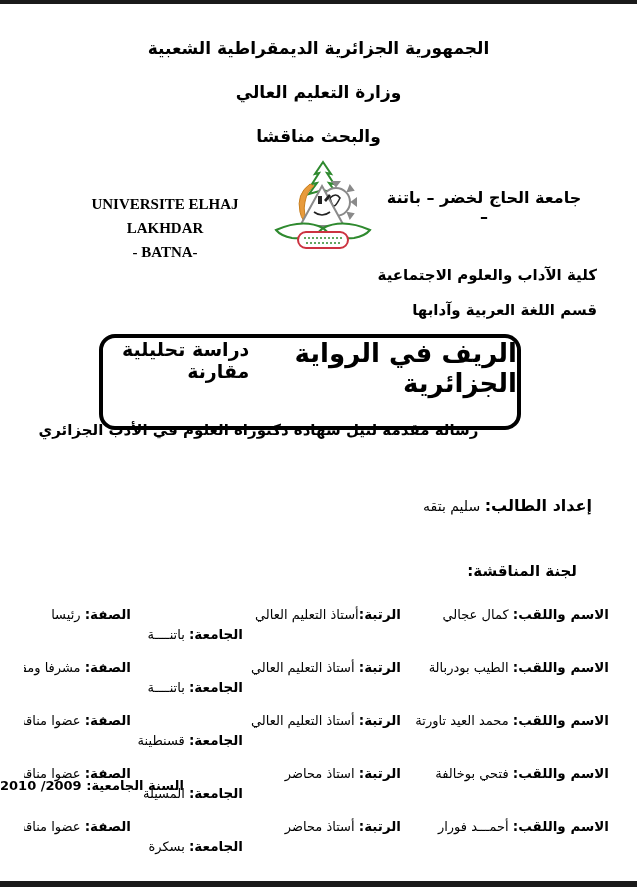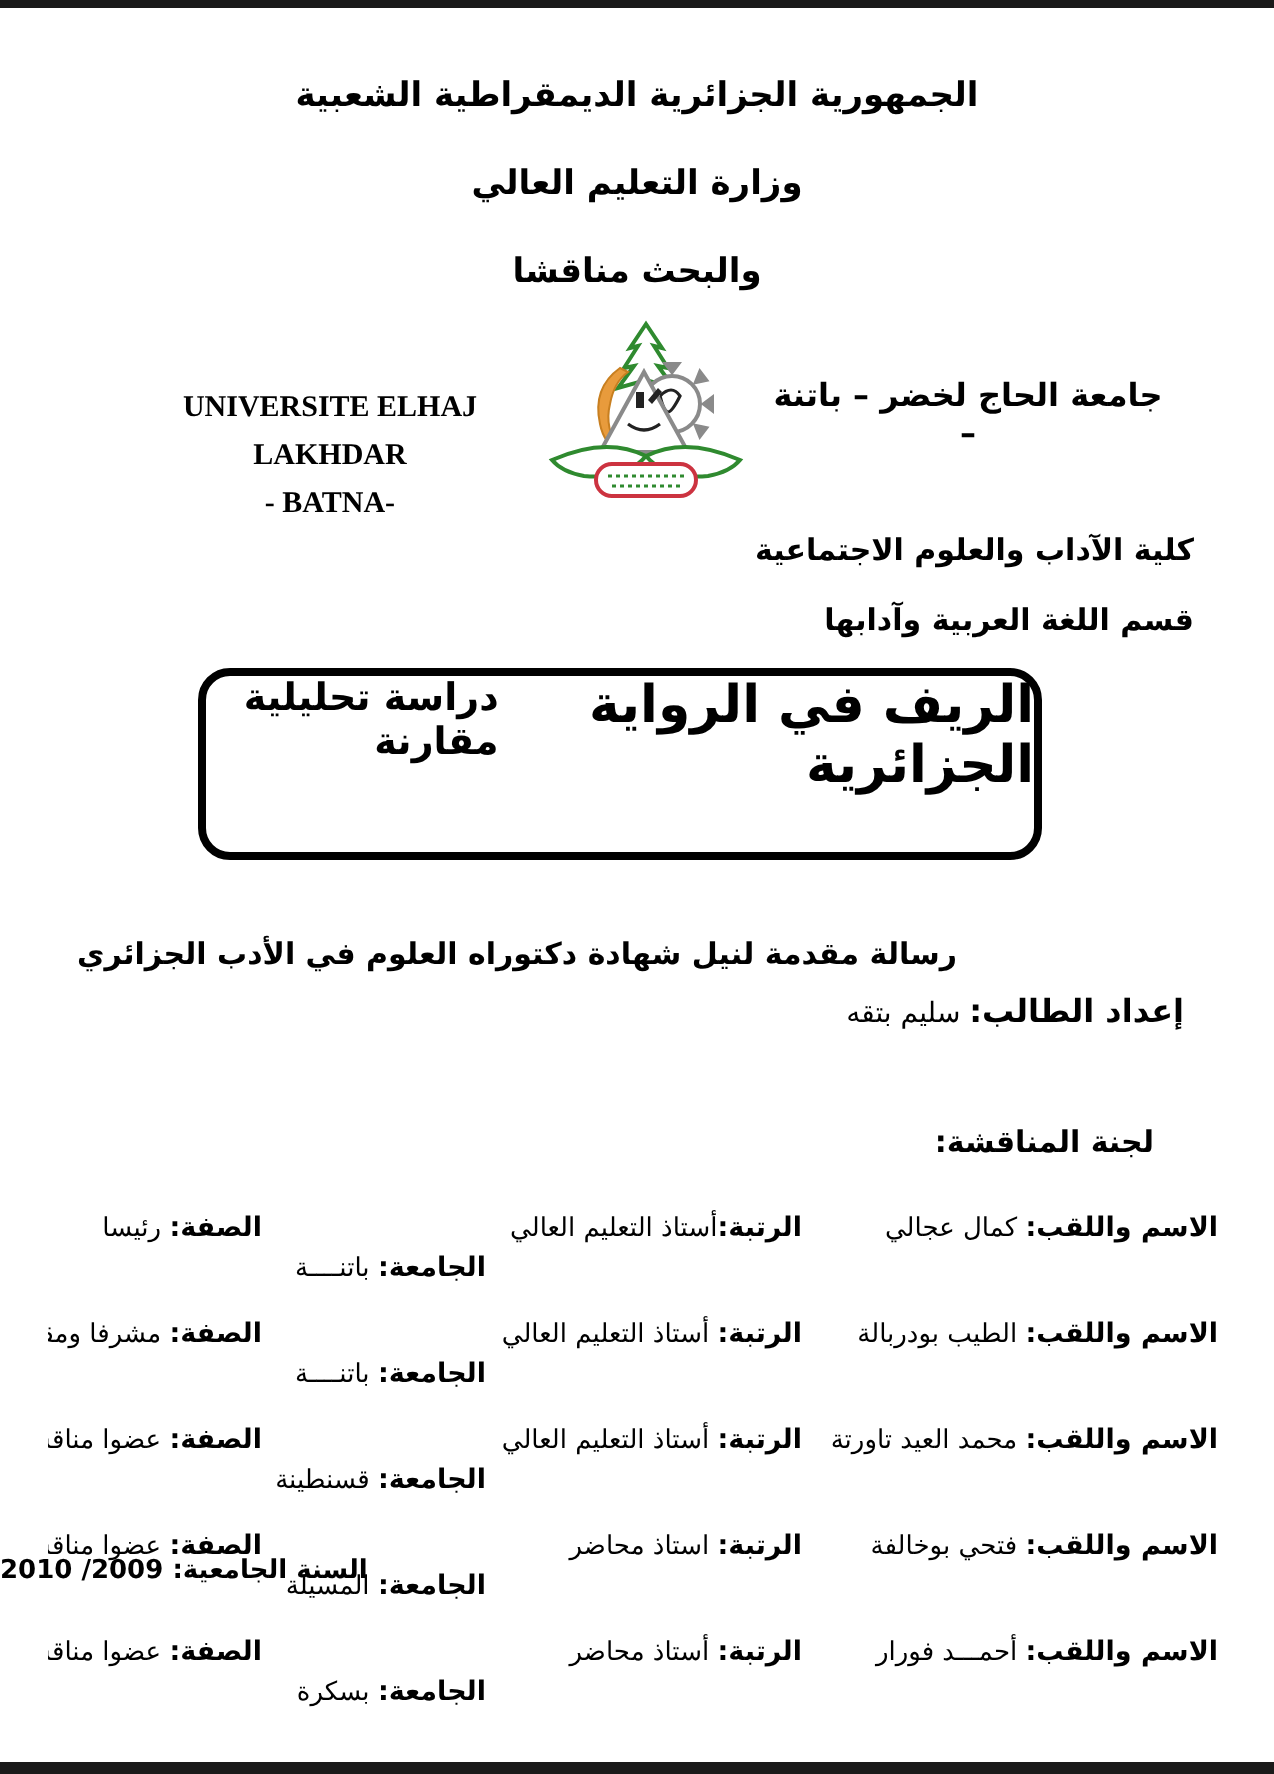--- a/index.html
+++ b/index.html
@@ -25,21 +25,21 @@
   .faculty-line{font-weight:bold;font-size:15px;line-height:35px;}
 
   .title-box{
     position:absolute;top:334px;left:99px;width:414px;height:88px;
     border:4px solid #000;border-radius:16px;direction:rtl;
     display:flex;flex-direction:row;justify-content:center;gap:10px;
   }
   .title-main{font-weight:bold;font-size:26px;}
   .title-sub{font-weight:bold;font-size:19px;}
 
-  .thesis-line{position:absolute;top:468px;left:0;width:517px;text-align:center;
+  .thesis-line{position:absolute;top:421px;left:0;width:517px;text-align:center;
     direction:rtl;font-weight:bold;font-size:15px;}
 
   .prepared-line{position:absolute;top:496px;right:45px;direction:rtl;font-size:14px;}
   .prepared-line b{font-size:16px;}
 
   .committee-heading{position:absolute;top:562px;right:60px;direction:rtl;
     font-weight:bold;font-size:15px;}
 
   .committee{position:absolute;top:598px;right:28px;width:585px;direction:rtl;}
   .c-row{display:flex;direction:rtl;line-height:32px;font-size:13px;}

